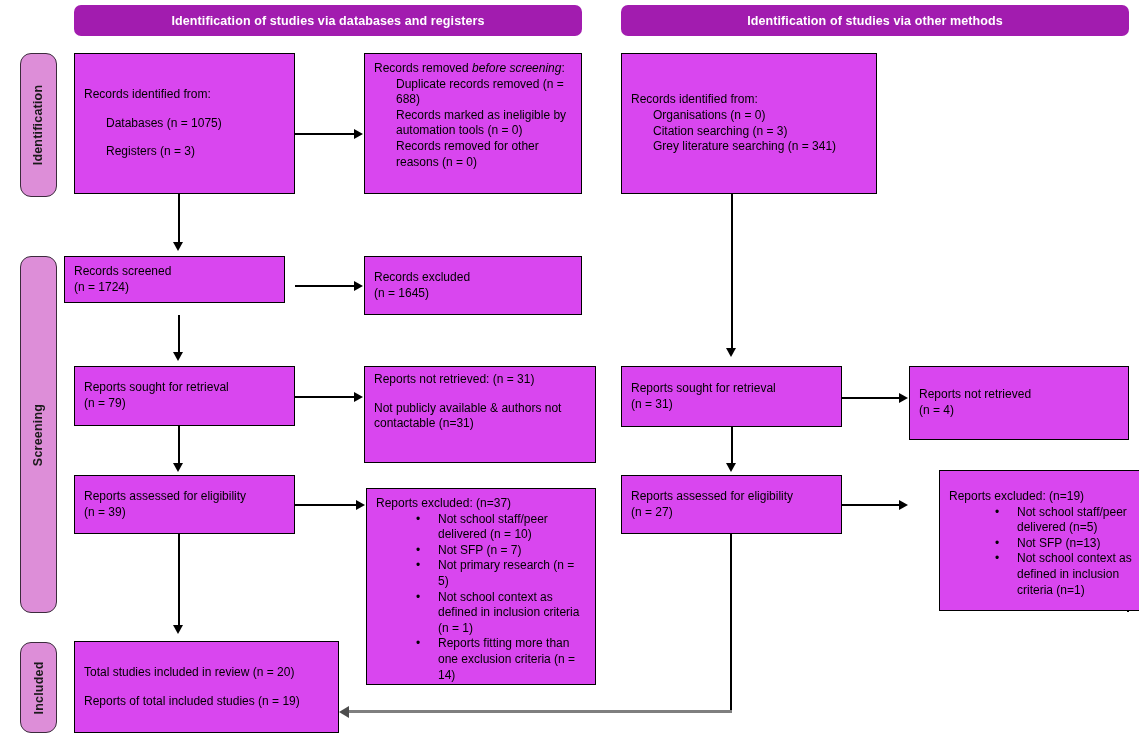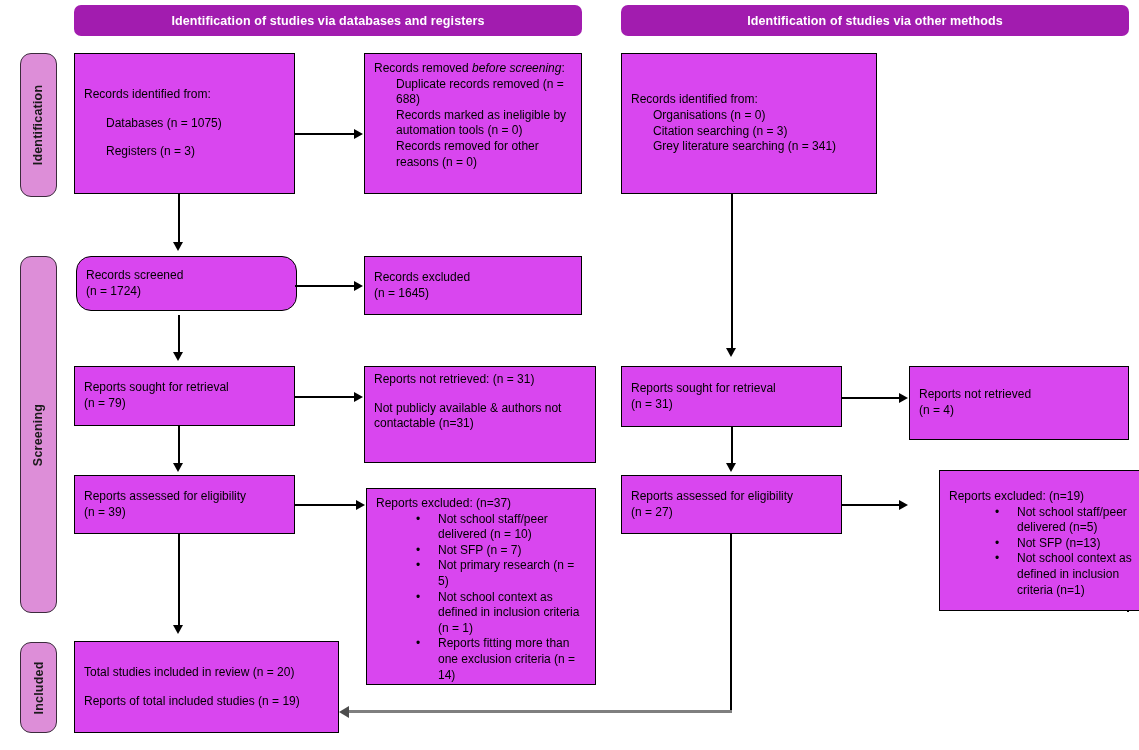--- a/index.html
+++ b/index.html
@@ -166,21 +166,21 @@
     <div class="line indent-sm">Records marked as ineligible by automation tools (n = 0)</div>
     <div class="line indent-sm">Records removed for other reasons (n = 0)</div>
   </div>
 
   <div class="ln h" style="left:295px; top:133px; width:60px;"></div>
   <div class="arrow-r" style="left:354px; top:128.5px;"></div>
 
   <div class="ln v" style="left:178px; top:194px; height:52px;"></div>
   <div class="arrow-d" style="left:173px; top:242px;"></div>
 
-  <div class="box vcenter" style="left:76px; top:256px; width:221px; height:55px;border-radius:15px;">
+  <div class="box vcenter" style="left:64px; top:256px; width:221px; height:47px;">
     <div class="line">Records screened</div>
     <div class="line">(n = 1724)</div>
   </div>
 
   <div class="box vcenter" style="left:364px; top:256px; width:218px; height:59px;">
     <div class="line">Records excluded</div>
     <div class="line">(n = 1645)</div>
   </div>
 
   <div class="ln h" style="left:295px; top:285px; width:60px;"></div>

